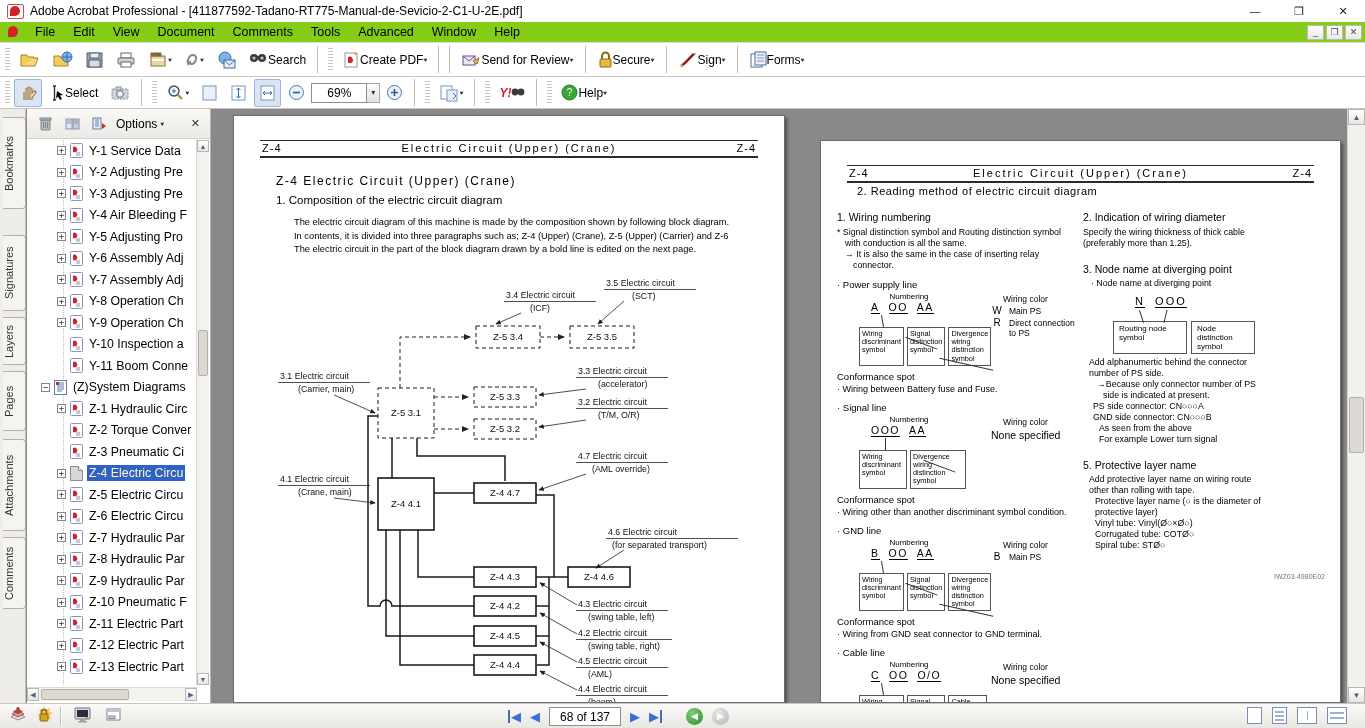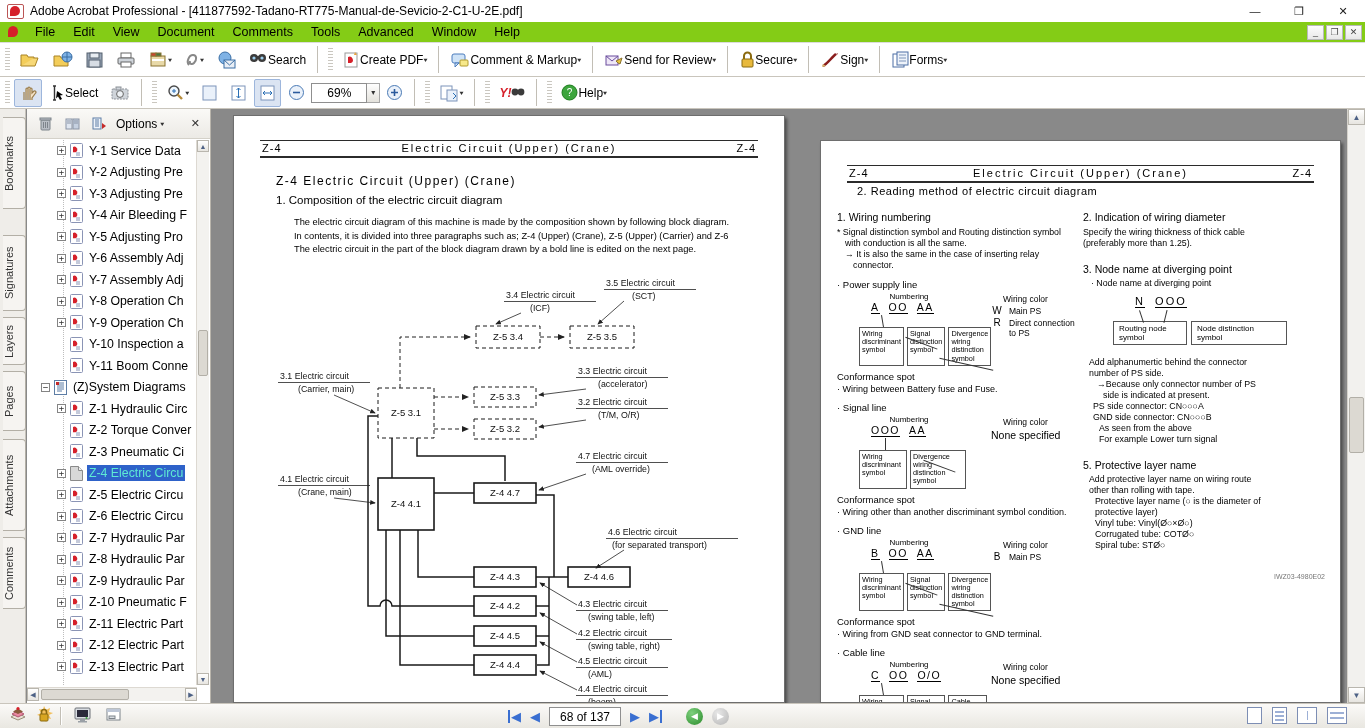--- a/index.html
+++ b/index.html
@@ -39,21 +39,21 @@
   .tabstrip{position:absolute;left:0;top:0;width:26px;height:594px;background:#efede9;border-right:1px solid #c6c2ba}
   .vtab{position:absolute;left:3px;width:23px;background:#f6f4f1;border:1px solid #b3afa6;border-right:none;border-radius:4px 0 0 4px;writing-mode:vertical-rl;transform:rotate(180deg);font-size:11px;color:#333;text-align:center;padding:6px 0;cursor:default}
   .panel{position:absolute;left:27px;top:0;width:184px;height:594px;background:#fff;border-right:1px solid #b9b5ac}
   .panel-head{position:absolute;left:0;top:0;width:100%;height:30px;background:linear-gradient(#faf9f7,#eceae5);border-bottom:1px solid #d4d1c9;display:flex;align-items:center;font-size:12px}
   .ph-ico{margin-left:10px;width:17px;height:17px;position:relative}
   .bm-list{position:absolute;left:0;top:31px;width:170px;height:545px;overflow:hidden;background:#fff}
   .bm-row{height:21.5px;display:flex;align-items:center;font-size:12.3px;white-space:nowrap;position:relative}
   .bm-tree{position:absolute;left:36px;top:0;bottom:0;width:0;border-left:1px dotted #bdbdbd}
   .exp{width:9px;height:9px;border:1px solid #848484;background:#fff;font-size:9px;line-height:7px;text-align:center;color:#333;flex:0 0 auto;margin-right:4px;font-family:"DejaVu Sans Mono",monospace}
   .bm-label{overflow:hidden;padding:1px 2px}
-  .bm-label.sel{background:#2e62c9;color:#5eead4}
+  .bm-label.sel{background:#2e62c9;color:#fef9c3}
   .pv-scroll{position:absolute;right:1px;top:31px;width:13px;height:545px;background:#f3f2ef;border-left:1px solid #ddd9d2}
   .ph-scroll{position:absolute;left:0;bottom:2px;width:170px;height:14px;background:#f3f2ef;border-top:1px solid #ddd9d2}
   .sb-btn{position:absolute;background:linear-gradient(#fff,#e7e5e0);border:1px solid #b9b6ae;color:#4d6185;font-size:7px;text-align:center}
   .sb-thumb{position:absolute;background:#dcd9d2;border:1px solid #b2afa7;border-radius:2px}
 
   .docarea{position:absolute;left:212px;top:0;width:1133px;height:594px;background:#898989;overflow:hidden}
   .page{position:absolute;background:#fff;border:1px solid #6e6e6e;box-shadow:2px 3px 3px rgba(0,0,0,.45);overflow:hidden}
   .page-left{left:21px;top:6px;width:552px;height:588px}
   .page-right{left:608px;top:31px;width:521px;height:563px}
 
@@ -209,29 +209,20 @@
   <span class="tbtn">
       <svg class="ic" width="18" height="18">
         <rect x="3" y="2" width="12" height="14" fill="#fff" stroke="#999"></rect>
         <path d="M6 6 a3 3 0 1 1 3 6 l-3 0 z" fill="#d6202a"></path>
         <path d="M13 1 l2 3 l-3 0 z" fill="#e8a33d"></path>
       </svg>
       <span>Create PDF</span>
       <span class="caret">▾</span>
     </span>
   <span class="tsep"></span>
-  <span class="tbtn">
-      <svg class="ic" width="20" height="18">
-        <rect x="2" y="3" width="13" height="9" rx="2" fill="#cfe3f7" stroke="#4d7dbd"></rect>
-        <path d="M5 12 l0 4 l4 -4 z" fill="#cfe3f7" stroke="#4d7dbd"></path>
-        <rect x="10" y="9" width="8" height="6" rx="1" fill="#f7e98a" stroke="#b29a2e"></rect>
-      </svg>
-      <span>Comment &amp; Markup</span>
-      <span class="caret">▾</span>
-    </span>
   <span class="tsep"></span>
   <span class="tbtn">
       <svg class="ic" width="20" height="18">
         <rect x="2" y="5" width="12" height="9" fill="#efe7f7" stroke="#6a4d9d"></rect>
         <path d="M2 5 L8 10 L14 5" fill="none" stroke="#6a4d9d"></path>
         <path d="M12 10 l6 -3 l-2 6 l-2 -1 z" fill="#e8c23d" stroke="#8a7230"></path>
       </svg>
       <span>Send for Review</span>
       <span class="caret">▾</span>
     </span>
@@ -937,21 +928,21 @@
         <div class="c2-line">Specify the wiring thickness of thick cable</div>
         <div class="c2-line">(preferably more than 1.25).</div>
         <div class="c2-head">3. Node name at diverging point</div>
         <div class="c2-line" style="margin-left:8px">· Node name at diverging point</div>
         <div class="mini-diagram" style="height:58px">
           <div class="md-sym" style="margin-left:22px"><span style="border-bottom:1px solid #000">N</span>&nbsp;&nbsp;<span style="border-bottom:1px solid #000">OOO</span></div>
           <div class="md-arrow" style="left:28px;top:15px;height:13px;transform:rotate(-18deg)"></div>
           <div class="md-arrow" style="left:52px;top:15px;height:13px;transform:rotate(14deg)"></div>
           <div style="display:flex;gap:4px;margin-top:14px">
             <div class="md-box" style="width:74px">Routing node symbol</div>
-            <div class="md-box" style="width:96px">Node distinction symbol</div>
+            <div class="md-box" style="width:64px">Node distinction symbol</div>
           </div>
         </div>
         <div id="s4-lines">
             <div class="c2-line" style="padding-left: 6px;">Add alphanumertic behind the connector</div>
             <div class="c2-line" style="padding-left: 6px;">number of PS side.</div>
             <div class="c2-line" style="padding-left: 14px;">→Because only connector number of PS</div>
             <div class="c2-line" style="padding-left: 20px;">side is indicated at present.</div>
             <div class="c2-line" style="padding-left: 10px;">PS side connector: CN○○○A</div>
             <div class="c2-line" style="padding-left: 10px;">GND side connector: CN○○○B</div>
             <div class="c2-line" style="padding-left: 16px;">As seen from the above</div>

